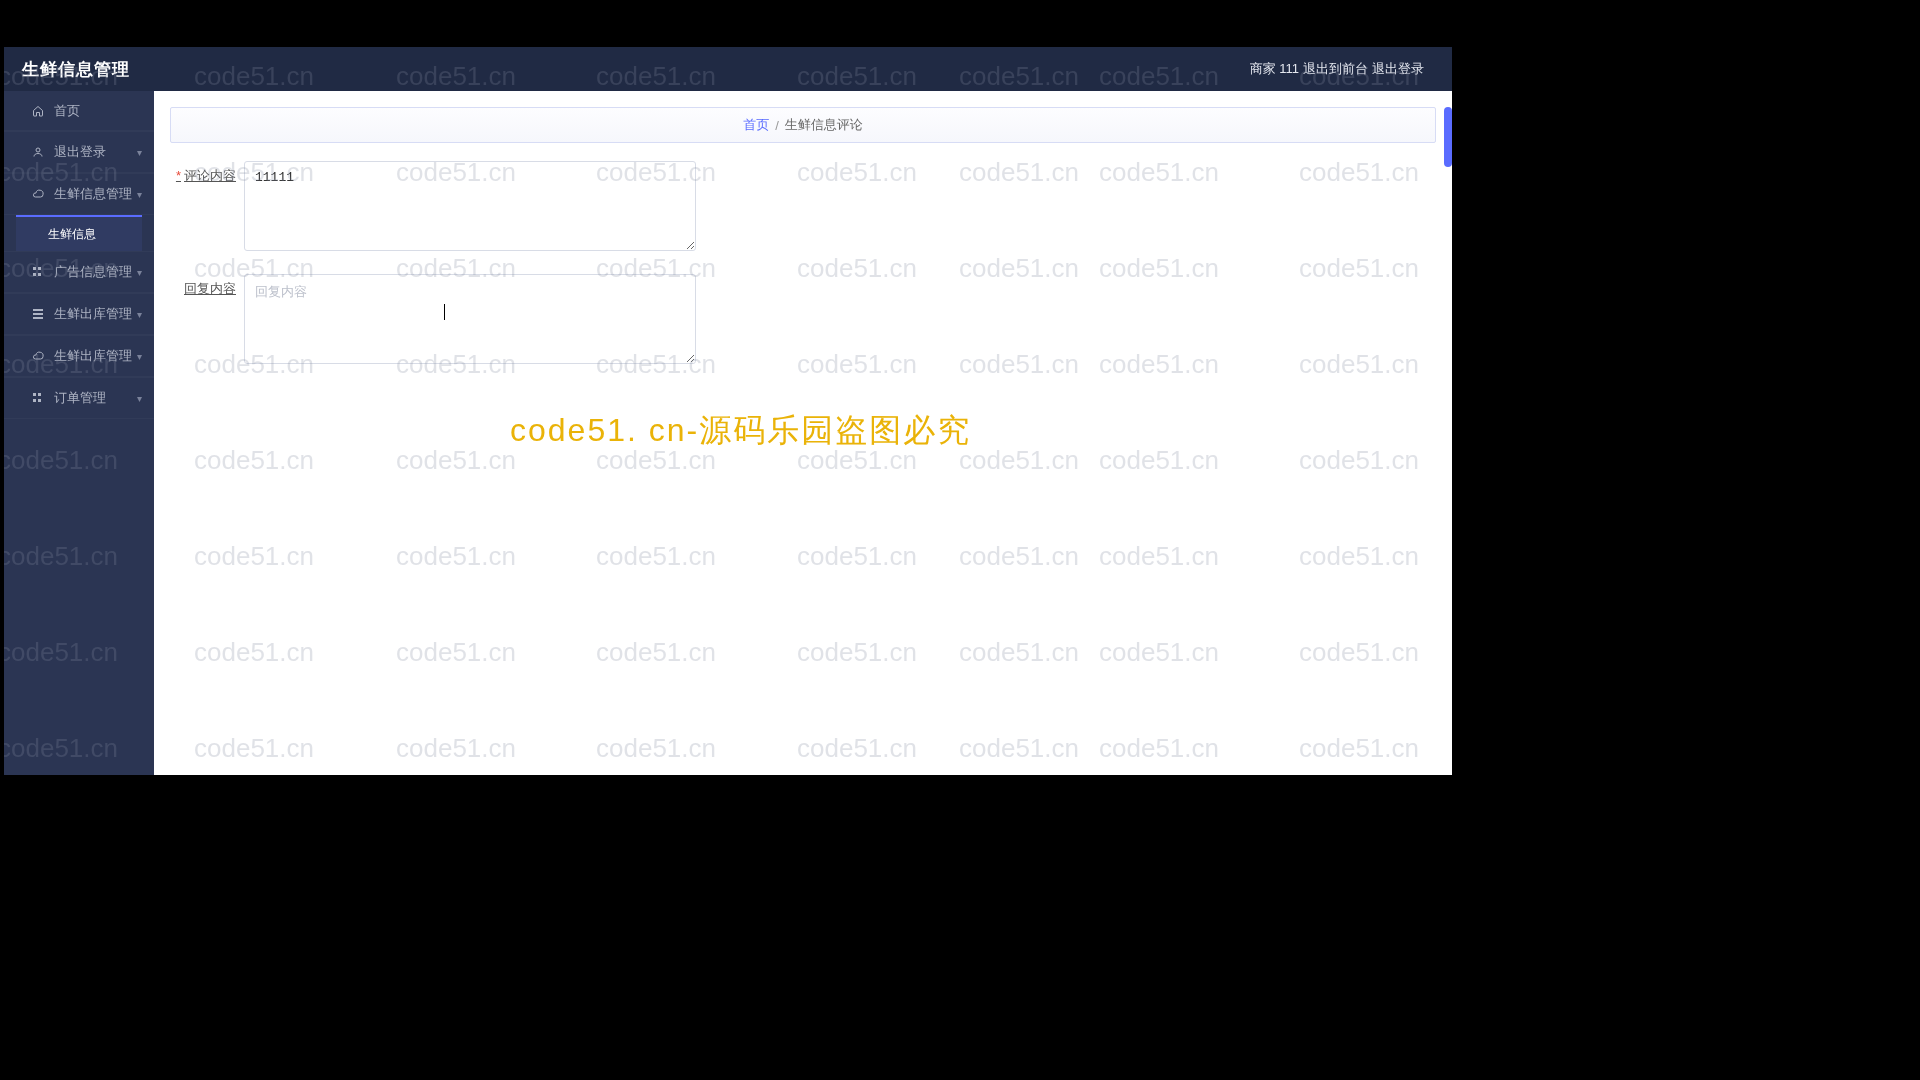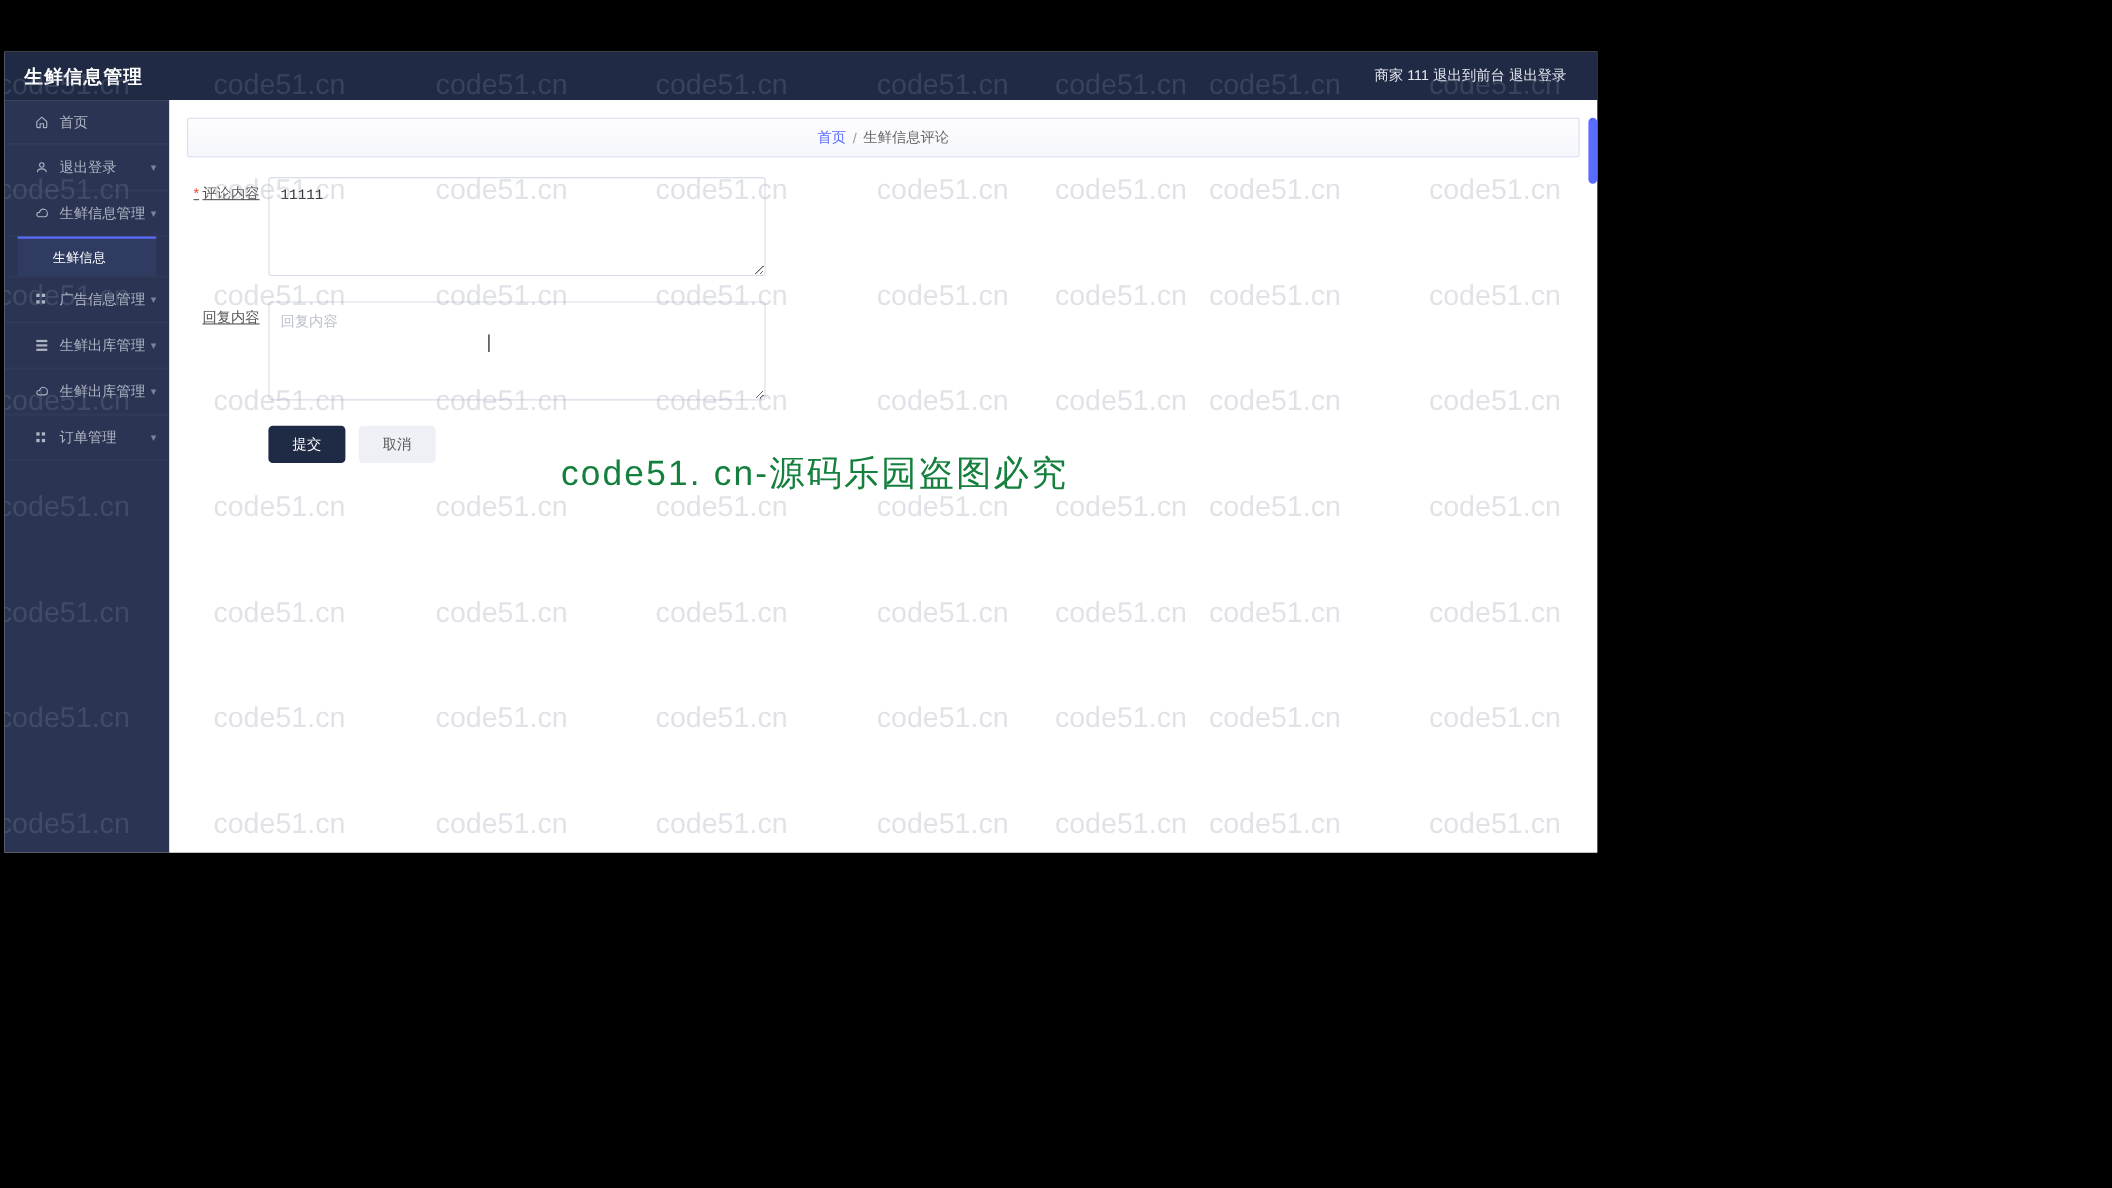--- a/index.html
+++ b/index.html
@@ -41,21 +41,21 @@
   textarea::placeholder { color:#bcc0cb; }
 
   .btn-row { margin-left:74px; display:flex; gap:12px; }
   .btn { height:34px; padding:0 22px; border-radius:4px; font-size:13px; cursor:pointer; border:none; display:inline-flex; align-items:center; justify-content:center; }
   .btn-primary { background:#1f2a44; color:#fff; }
   .btn-default { background:#eef0f6; color:#555; }
 
   
   .wm-layer { position:absolute; top:47px; left:4px; width:1448px; height:728px; pointer-events:none; overflow:hidden; }
   .wm { position:absolute; font-size:26px; font-weight:500; color:rgba(130,140,160,0.25); white-space:nowrap; }
-  .wm-red { position:absolute; font-size:32px; font-weight:500; color:#15803d; letter-spacing:2px; white-space:nowrap;text-align:center; }
+  .wm-red { position:absolute; font-size:32px; font-weight:500; color:#eab308; letter-spacing:2px; white-space:nowrap;text-align:center; }
 
   
   .scroll-hint { position:absolute; top:60px; right:0; width:8px; height:60px; background:#5a6cff; border-radius:4px; }
 
   
   .text-caret { position:absolute; width:1px; height:16px; background:#000; }
 
   .grid-icon { display:inline-flex; flex-wrap:wrap; width:10px; height:10px; gap:2px; }
   .grid-icon i { width:3px; height:3px; background:#aeb4c4; display:block; }
   .bars-icon { display:inline-flex; flex-direction:column; gap:2px; width:10px; }
@@ -181,24 +181,20 @@
     <div class="form-row">
       <div class="form-label">
         <span>回复内容</span>
       </div>
       <div class="form-field" style="position:relative;">
         <textarea placeholder="回复内容" style=""></textarea>
         <span class="text-caret" style="left:200px; top:30px;"></span>
       </div>
     </div>
 
-    <div class="btn-row">
-      <button class="btn btn-primary">提交</button>
-      <button class="btn btn-default">取消</button>
-    </div>
 
   </div>
 
   <div class="scroll-hint"></div>
 </div>
 
 <div class="wm-layer" id="wm-layer">
   <span class="wm-red" style="left:506px; top:362px;">code51. cn-源码乐园盗图必究</span>
 <span class="wm" style="left: -6px; top: 14px;">code51.cn</span>
     <span class="wm" style="left: 190px; top: 14px;">code51.cn</span>

